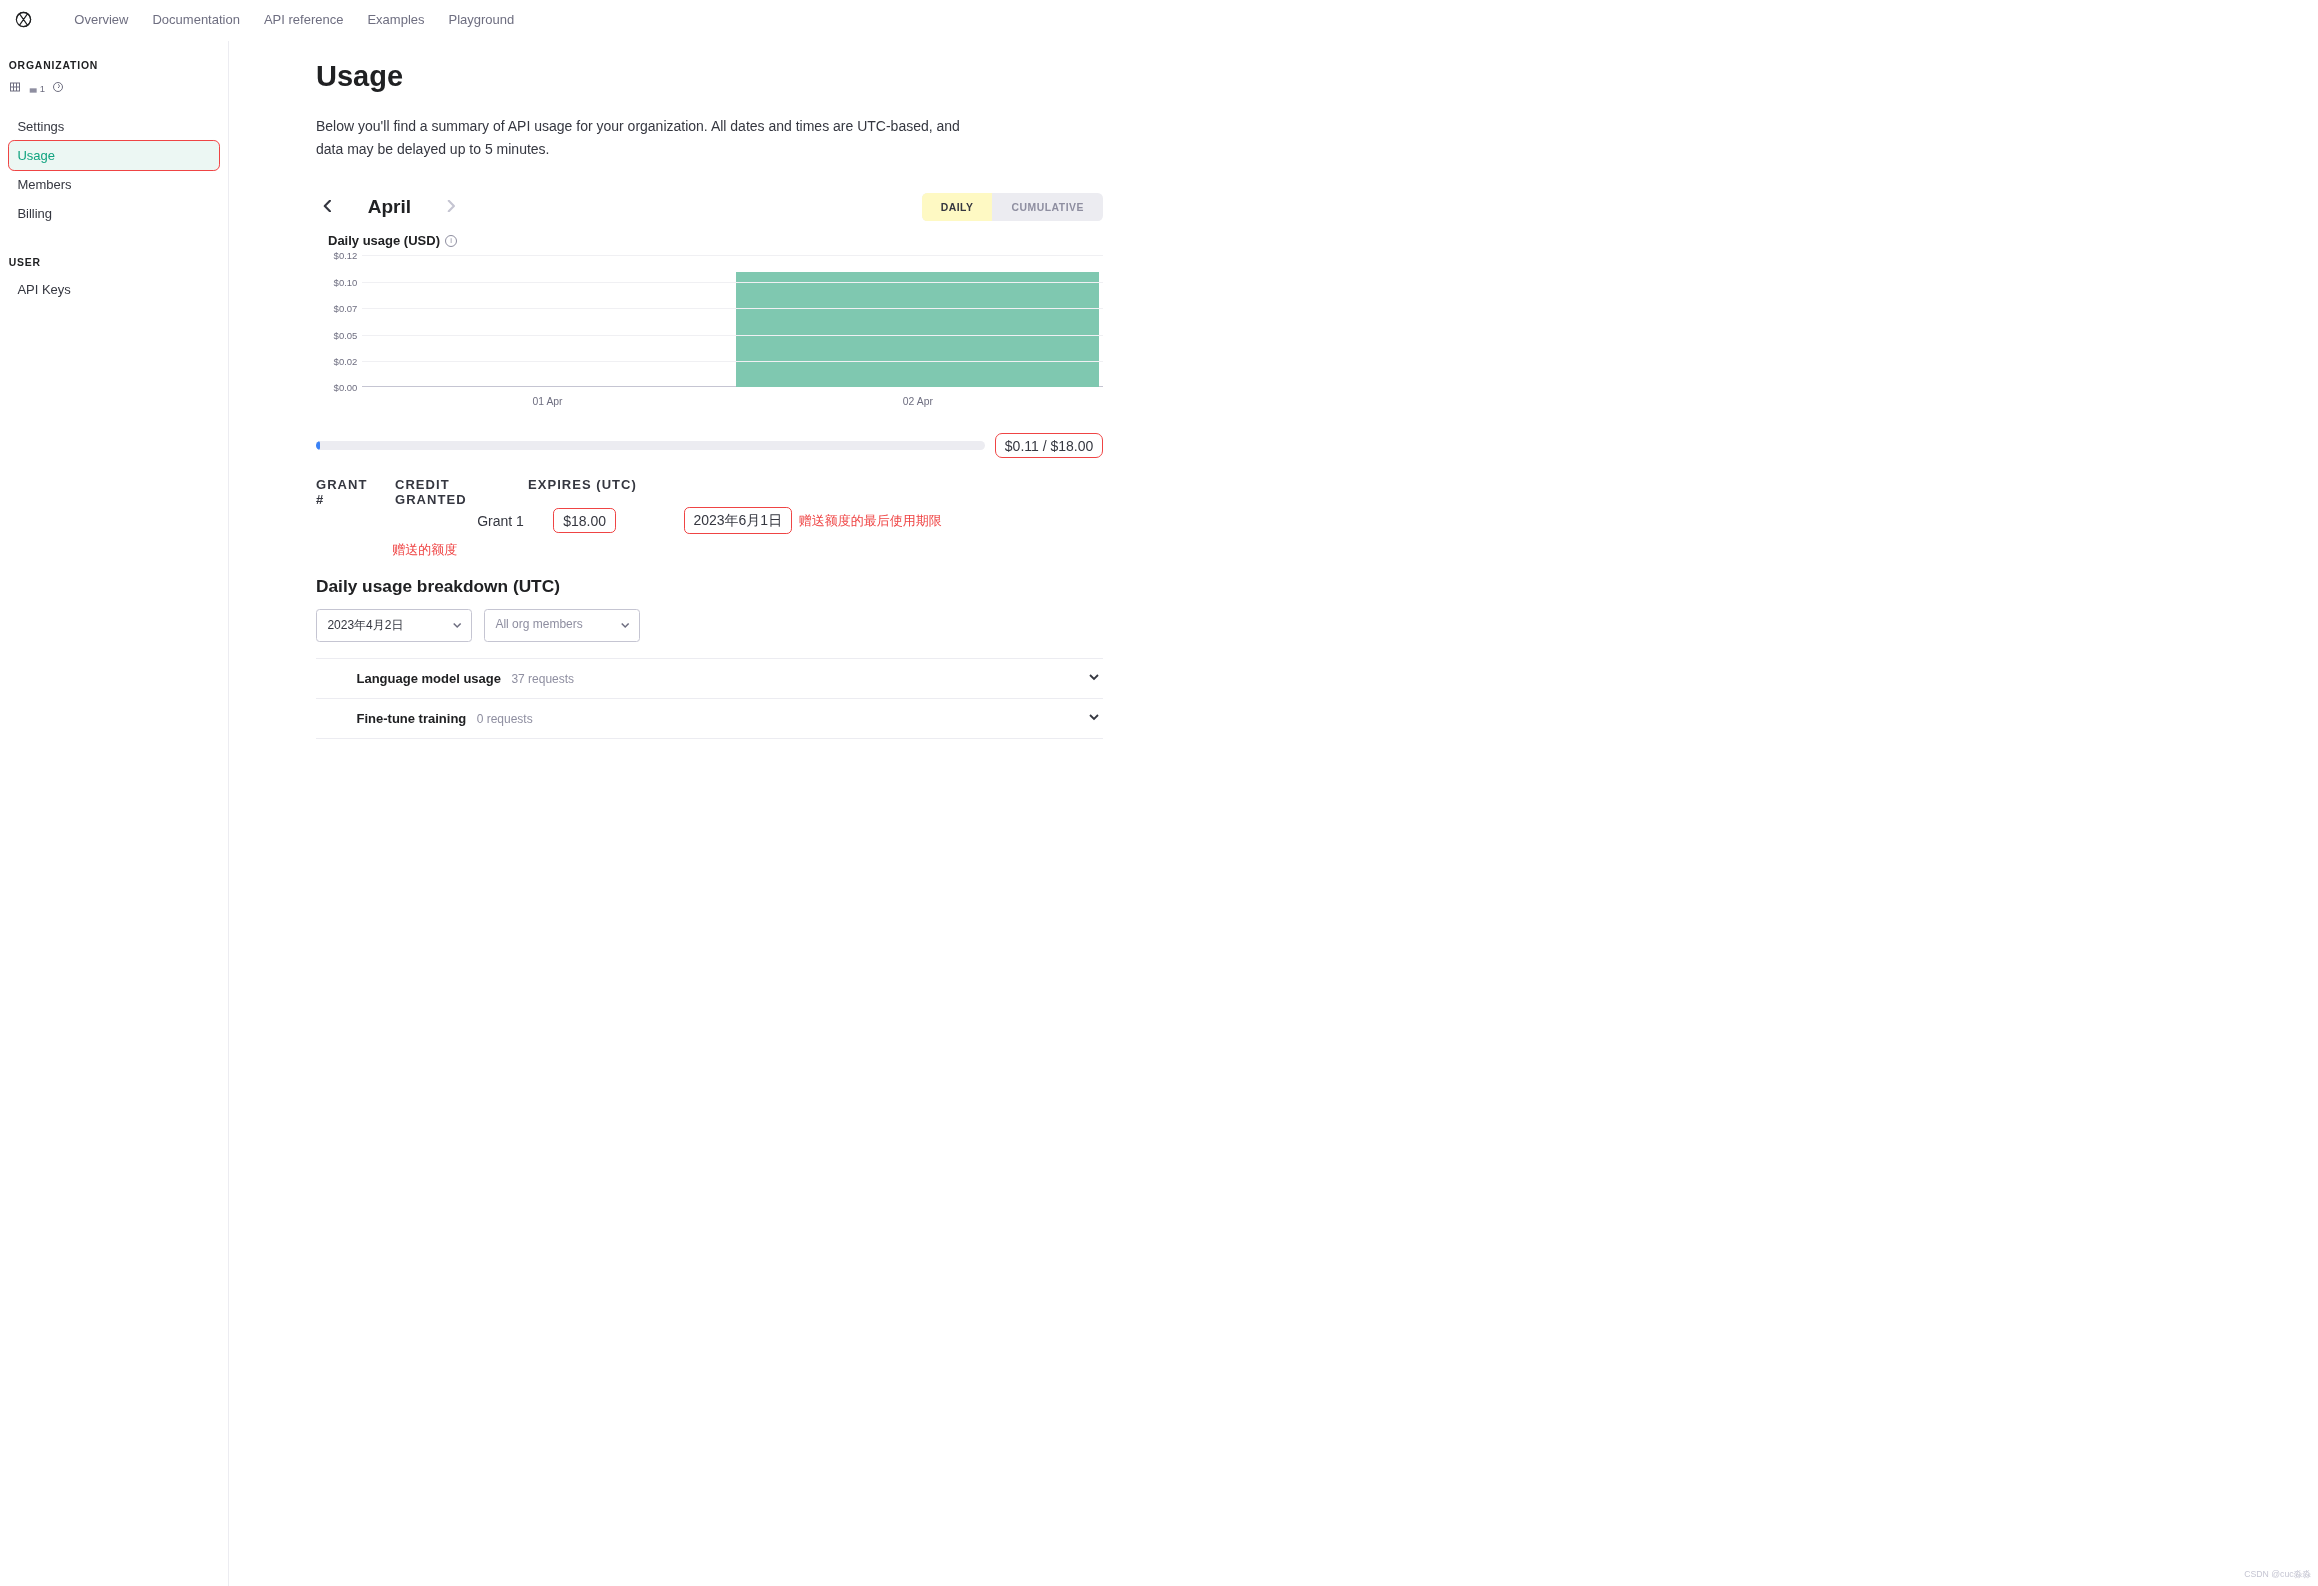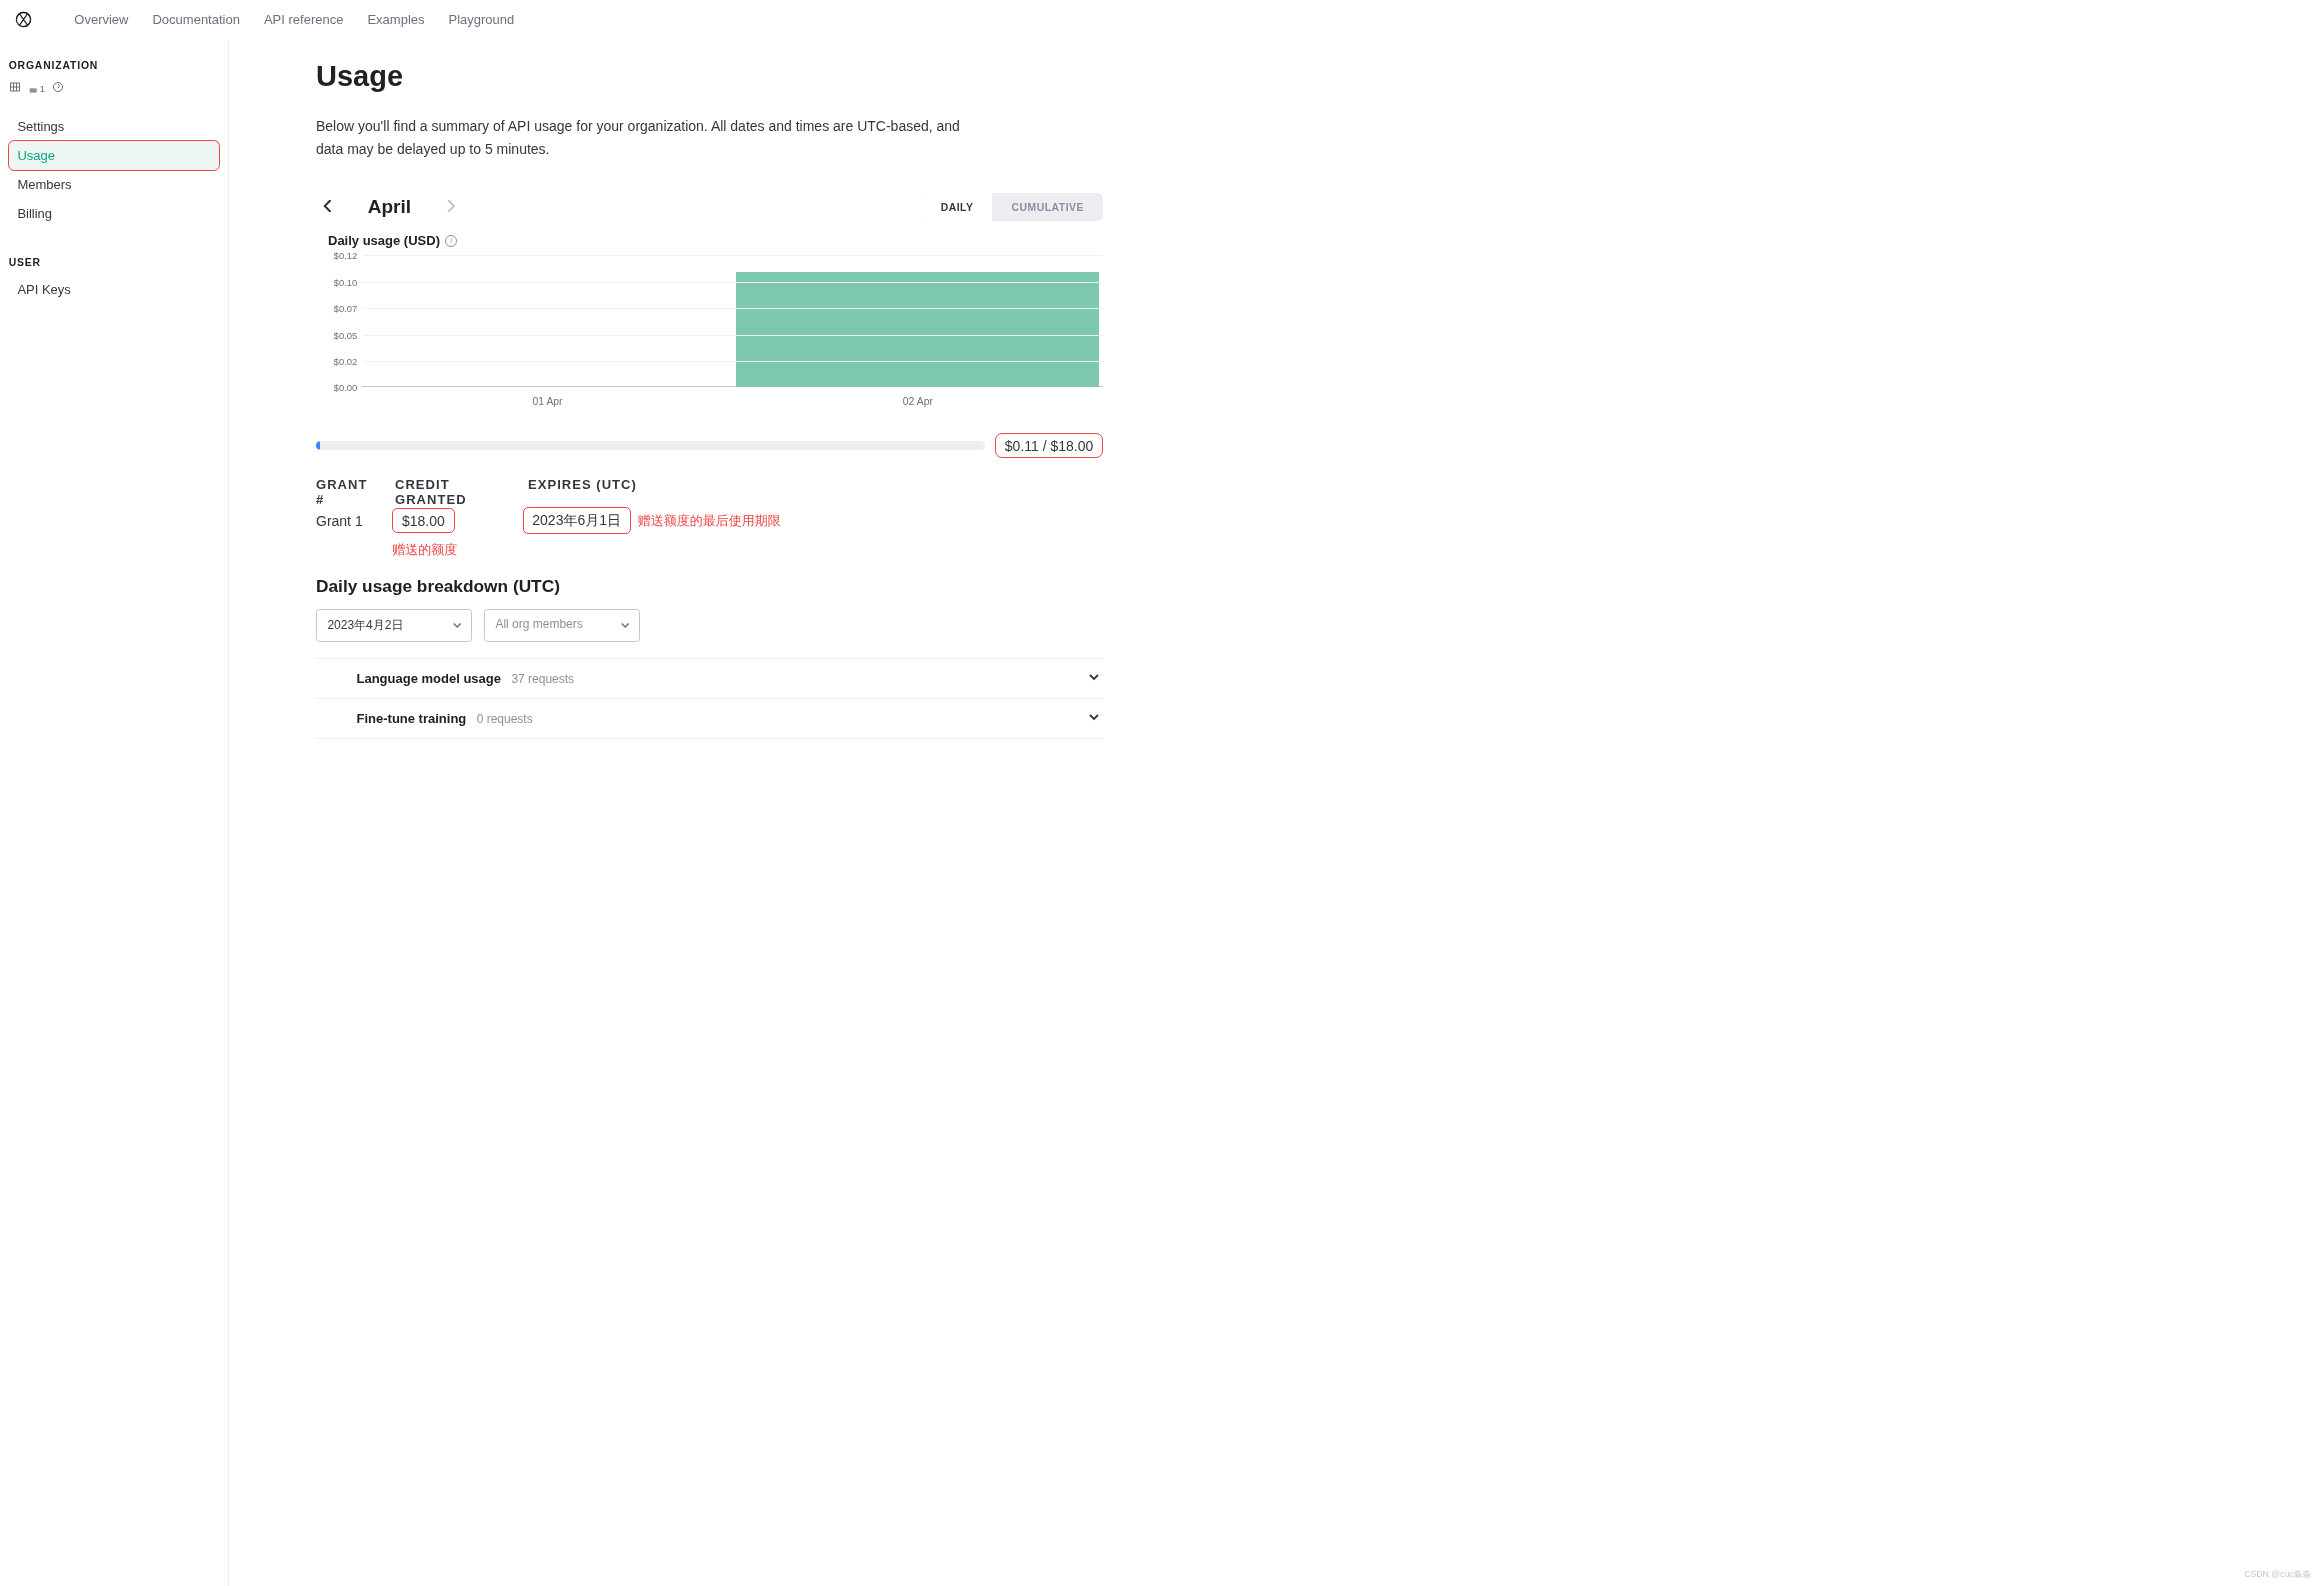--- a/index.html
+++ b/index.html
@@ -26,21 +26,21 @@
 .subtitle { font-size: 14px; color: #353740; line-height: 1.6; margin-bottom: 33px; max-width: 658px; }
 
 
 .month-row { display: flex; align-items: center; justify-content: space-between; margin-bottom: 12px; }
 .month-nav { display: flex; align-items: center; gap: 29px; }
 .month-nav .chev { font-size: 15.6px; color: #353740; cursor: pointer; padding: 3.5px 7px; }
 .month-nav .chev.disabled { color: #c5c5d2; }
 .month-label { font-size: 19px; font-weight: 700; }
 .toggle-group { display: inline-flex; background: #ececf1; border-radius: 5.2px; overflow: hidden; font-size: 10.4px; font-weight: 600; letter-spacing: 0.05em; }
 .toggle-group .seg { padding: 8.7px 19px; color: #8e8ea0; cursor: pointer; }
-.toggle-group .seg.active { background: #ffffff; color: #353740; }
+.toggle-group .seg.active { background: #fef9c3; color: #353740; }
 
 
 .chart-title-row { display: flex; align-items: center; gap: 5.2px; margin: 1px 0 7px 12px; }
 .chart-title { font-size: 13px; font-weight: 700; }
 .info-icon { width: 12px; height: 12px; border-radius: 50%; border: 0.9px solid #8e8ea0; color: #8e8ea0; font-size: 7.8px; display: inline-flex; align-items: center; justify-content: center; }
 .chart { position: relative; margin: 3.5px 0 26px 10.4px; }
 .chart-area { position: relative; height: 132px; margin-left: 36px; }
 .y-tick { position: absolute; left: -36px; width: 31px; text-align: right; font-size: 9.5px; color: #6e6e80; transform: translateY(-50%); }
 .grid-line { position: absolute; left: 0; right: 0; border-top: 0.9px solid #f0f0f3; }
 .baseline { position: absolute; left: 0; right: 0; bottom: 0; border-top: 0.9px solid #c5c5d2; }
@@ -57,21 +57,21 @@
 .progress-row { display: flex; align-items: center; gap: 10.4px; margin-bottom: 19px; }
 .progress { flex: 1; height: 8.7px; background: #ececf1; border-radius: 5.2px; position: relative; overflow: hidden; }
 .progress-fill { position: absolute; left: 0; top: 0; bottom: 0; background: #3b82f6; border-radius: 5.2px; }
 .ratio-box { border: 1.7px solid #ef4444; border-radius: 7px; padding: 3.5px 8.7px; font-size: 14px; color: #353740; }
 
 
 .grants { margin-bottom: 8.7px; }
 .grants-head { display: flex; gap: 20px; font-size: 13px; font-weight: 700; letter-spacing: 0.08em; color: #353740; }
 .grants-head .col1 { width: 59px; }
 .grants-head .col2 { width: 113px; }
-.grants-row { display: flex; gap: 17.3px; align-items: center; font-size: 14px; color: #353740; }
+.grants-row { display: flex; gap: 17.3px; align-items: center; font-size: 14px; color: #353740; justify-content: center; }
 .grants-row .col1 { width: 59px; }
 .grants-row .col2 { width: 113px; }
 .red-box { border: 1.7px solid #ef4444; border-radius: 5.2px; padding: 3.5px 8.7px; display: inline-block; }
 .annot-below { display: flex; gap: 17.3px; margin-top: 7px; }
 .annot-below .col1 { width: 59px; }
 .annot-below .col2 { width: 113px; text-align: left; }
 .annot-inline { margin-left: 7px; }
 
 
 .select-row { display: flex; gap: 12px; margin: 12px 0 15.6px 0; }

